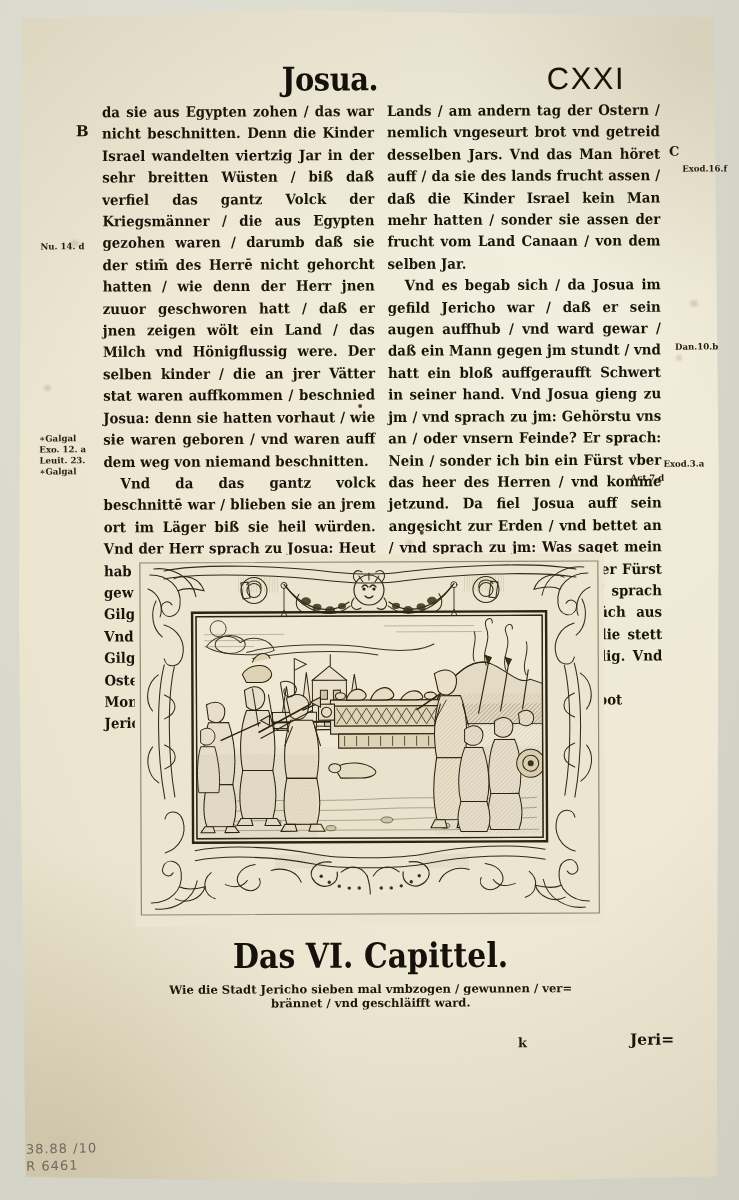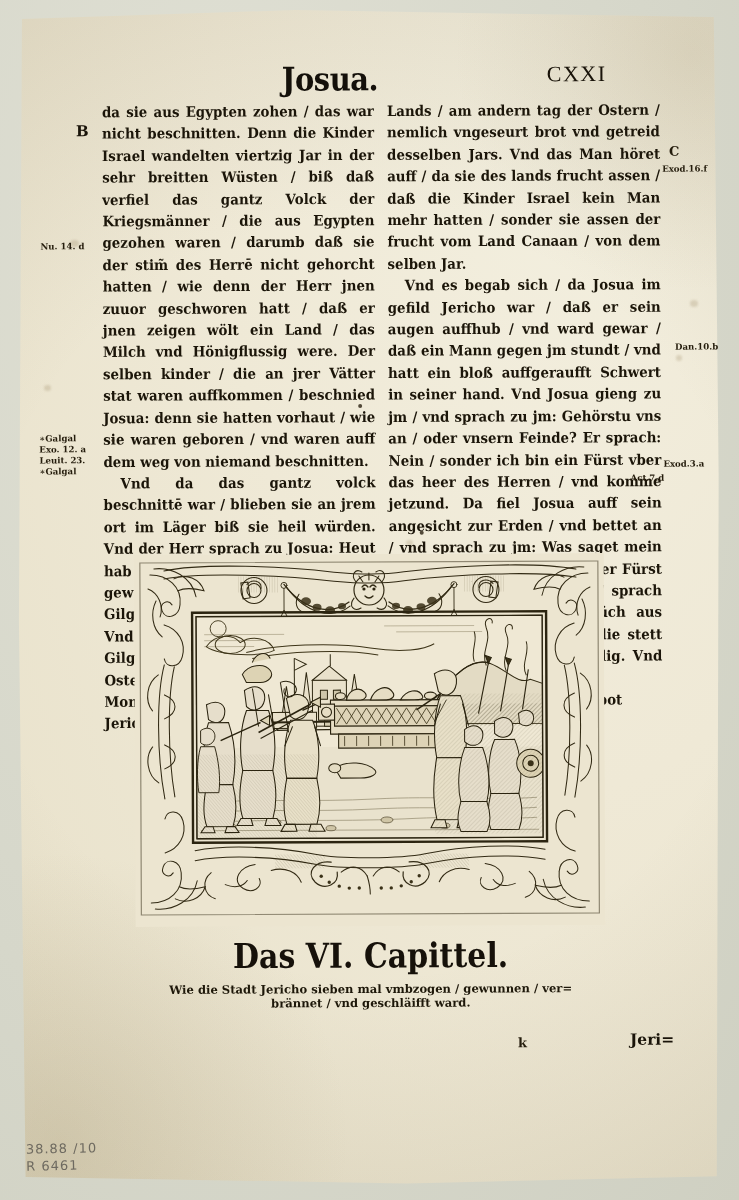--- a/index.html
+++ b/index.html
@@ -75,22 +75,22 @@
     font-family: "DejaVu Serif", serif;
     font-weight: 700;
     font-size: 29px;
     letter-spacing: -0.5px;
     color: #14100a;
     transform: scaleY(1.12);
     transform-origin: left top;
   }
   #folio {
     position: absolute; left: 533px; top: 2px;
-    font-family: Liberation Serif, serif;
-    font-size: 22px;
+    font-family: Liberation Sans, sans-serif;
+    font-size: 31px;
     letter-spacing: 1.5px;
     color: #191309;
   }
 
   
   .col {
     position: absolute;
     top: 92px;
     font-family: "DejaVu Serif", serif;
     font-weight: 700;
@@ -247,21 +247,21 @@
     <div class="marg" style="left:24px; top:457px;">∗Galgal</div>
 
     <div id="col-right" class="col">
       <p class="noind">Lands / am andern tag der Ostern / nemlich vngeseurt brot vnd getreid desselben Jars. Vnd das Man höret auff / da sie des lands frucht assen / daß die Kinder Israel kein Man mehr hatten / sonder sie assen der frucht vom Land Canaan / von dem selben Jar.</p>
       <p>Vnd es begab sich / da Josua im gefild Jericho war / daß er sein augen auffhub / vnd ward gewar / daß ein Mann gegen jm stundt / vnd hatt ein bloß auffgeraufft Schwert in seiner hand. Vnd Josua gieng zu jm / vnd sprach zu jm: Gehörstu vns an / oder vnsern Feinde? Er sprach: Nein / sonder ich bin ein Fürst vber das heer des Herren / vnd komme jetzund. Da fiel Josua auff sein angesicht zur Erden / vnd bettet an / vnd sprach zu jm: Was saget mein Herr seinem Knecht? Vnd der Fürst vber das Heer des Herren / sprach zu Josua: Zeug deine schüch aus von deinen Füssen / denn die stett dar­auff du stehest / ist heilig. Vnd Josua</p>
       <p class="center-end">thet also / wie jm gepot­</p>
       <p class="center-end">ten war.</p>
     </div>
 
     <div class="marg" style="left:655px; top:140px; font-size:13px;">C</div>
-    <div class="marg" style="left:648px; top:157px;">Exod.16.f</div>
+    <div class="marg" style="left:668px; top:157px;">Exod.16.f</div>
     <div class="marg" style="left:648px; top:335px;margin-left:12px;">Dan.10.b</div>
     <div class="marg" style="left:648px; top:452px;">Exod.3.a</div>
     <div class="marg" style="left:615px; top:466px;">Act.7.d</div>
 
     <div class="dot" style="left:343px; top:396px;"></div>
     <div class="dot" style="left:404px; top:523px;"></div>
     <div class="dot" style="left:96px;  top:430px; width:3px; height:3px;"></div>
 
     <div id="cut-wrap">
       <svg class="cutsvg" width="470" height="372" viewBox="0 0 470 372">

